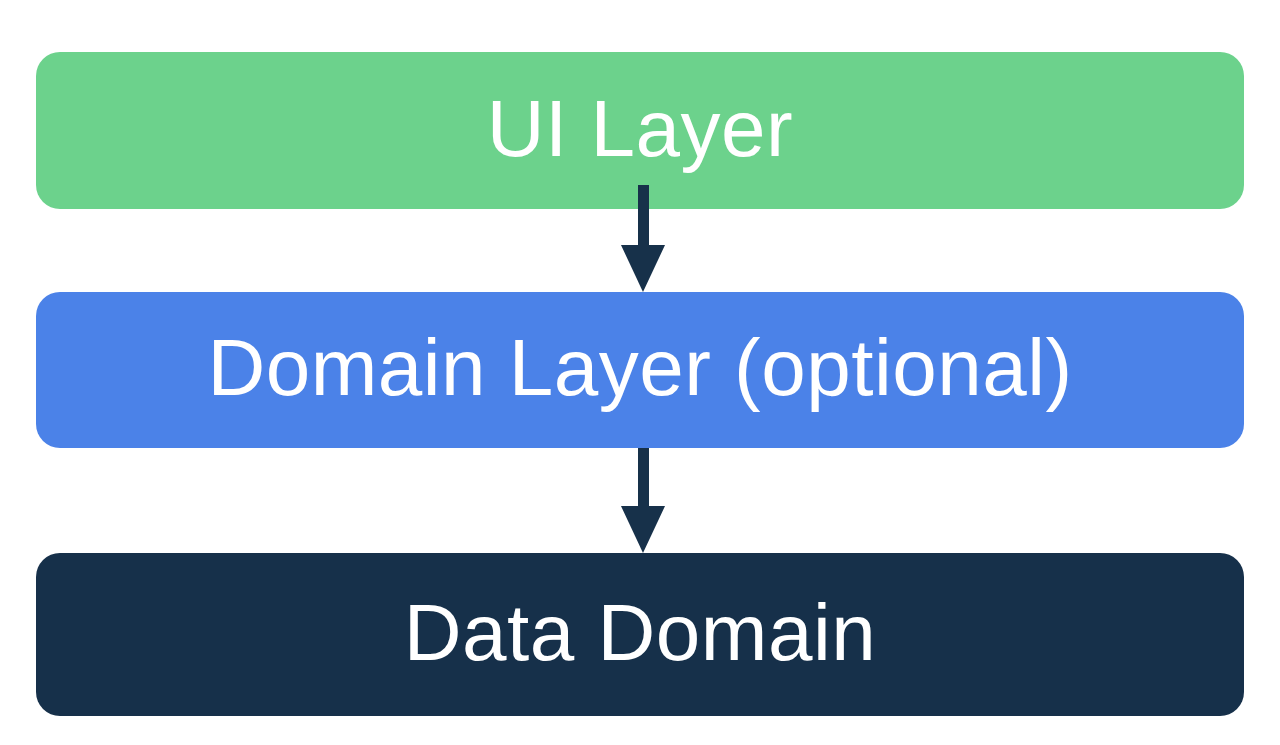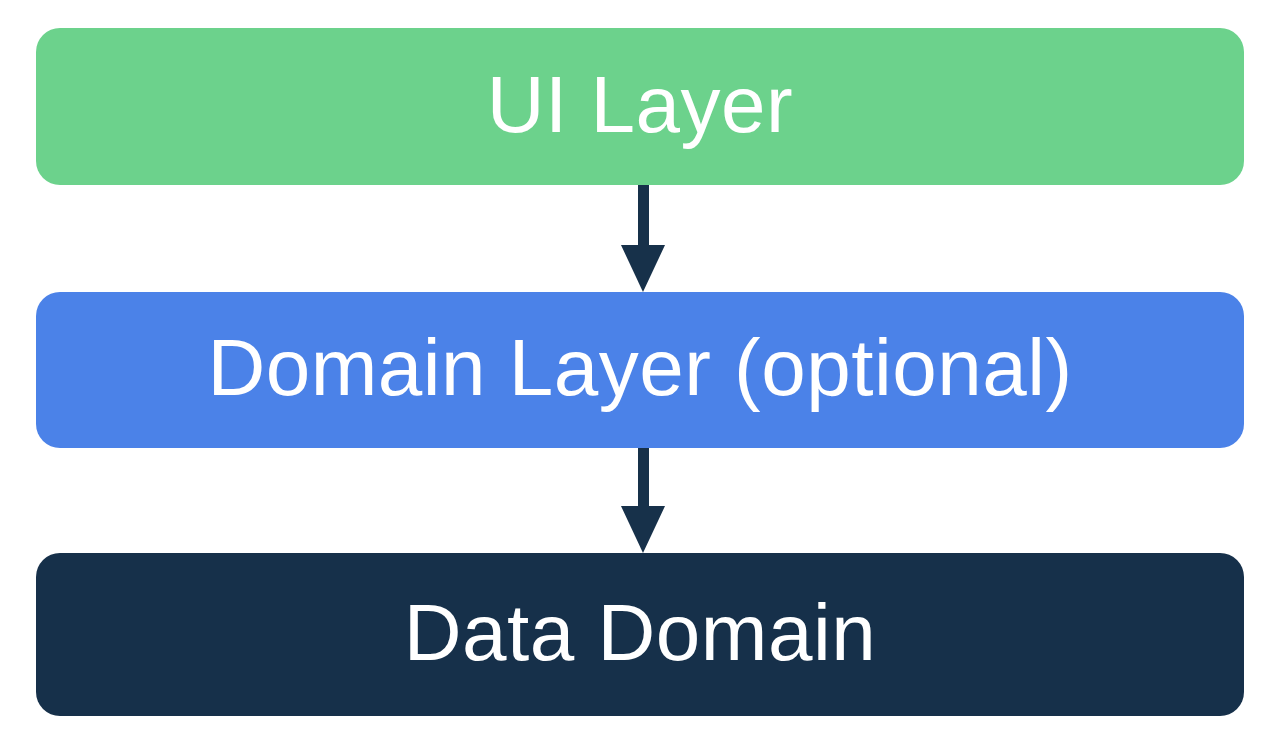--- a/index.html
+++ b/index.html
@@ -60,21 +60,21 @@
     border-top-width: 47px;
     border-top-style: solid;
     flex: 0 0 auto;
   }
 </style>
 </head>
 <body>
 
 <div class="frame" style="background: rgb(255, 255, 255);">
 
-  <div class="layer-box box-ui" style="background: rgb(108, 210, 140); color: rgb(255, 255, 255);">
+  <div class="layer-box box-ui" style="background: rgb(108, 210, 140); color: rgb(255, 255, 255); margin-top: 24px;">
     <span class="layer-label">UI Layer</span>
   </div>
 
   <div class="flow-arrow arrow-1">
     <div class="arrow-line" style="background: rgb(23, 49, 74);"></div>
     <div class="arrow-head" style="border-top-color: rgb(23, 49, 74);"></div>
   </div>
 
   <div class="layer-box box-domain" style="background: rgb(75, 130, 232); color: rgb(255, 255, 255);">
     <span class="layer-label">Domain Layer (optional)</span>

